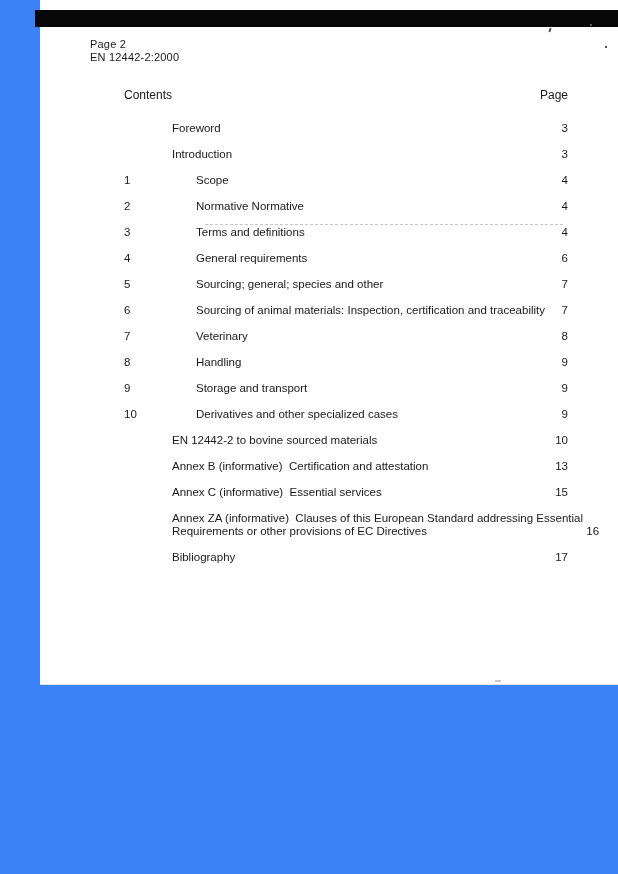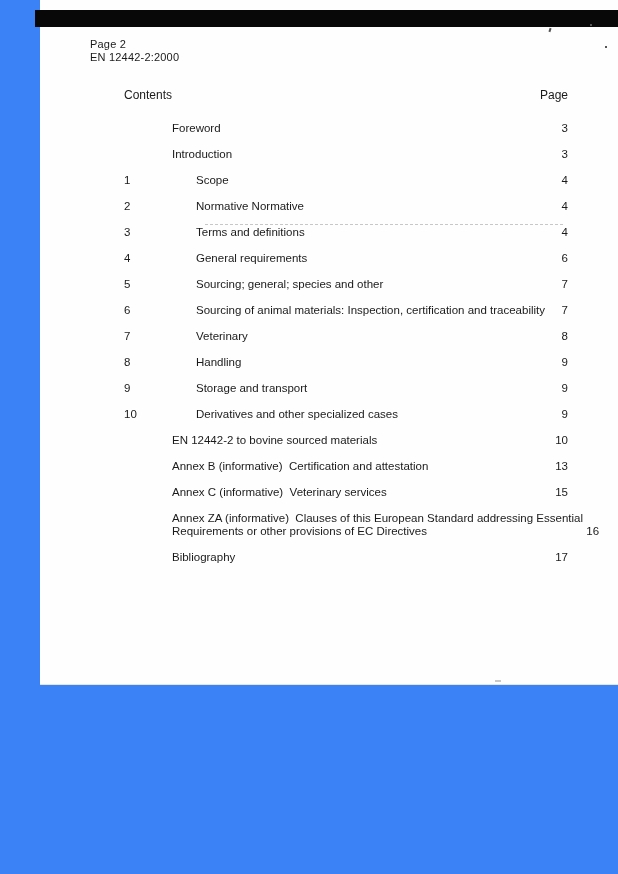--- a/index.html
+++ b/index.html
@@ -235,21 +235,21 @@
 
     <span class="toc-title">
             <div>Annex B (informative)  Certification and attestation</div>
           </span>
     <span class="toc-page">13</span>
   </div>
 
   <div class="toc-row">
 
     <span class="toc-title">
-            <div>Annex C (informative)  Veterinary services</div>
+            <div>Annex C (informative)  Essential services</div>
           </span>
     <span class="toc-page">15</span>
   </div>
 
   <div class="toc-row">
 
     <span class="toc-title">
             <div>Annex ZA (informative)  Clauses of this European Standard addressing Essential</div>
             <div>Requirements or other provisions of EC Directives</div>
           </span>

